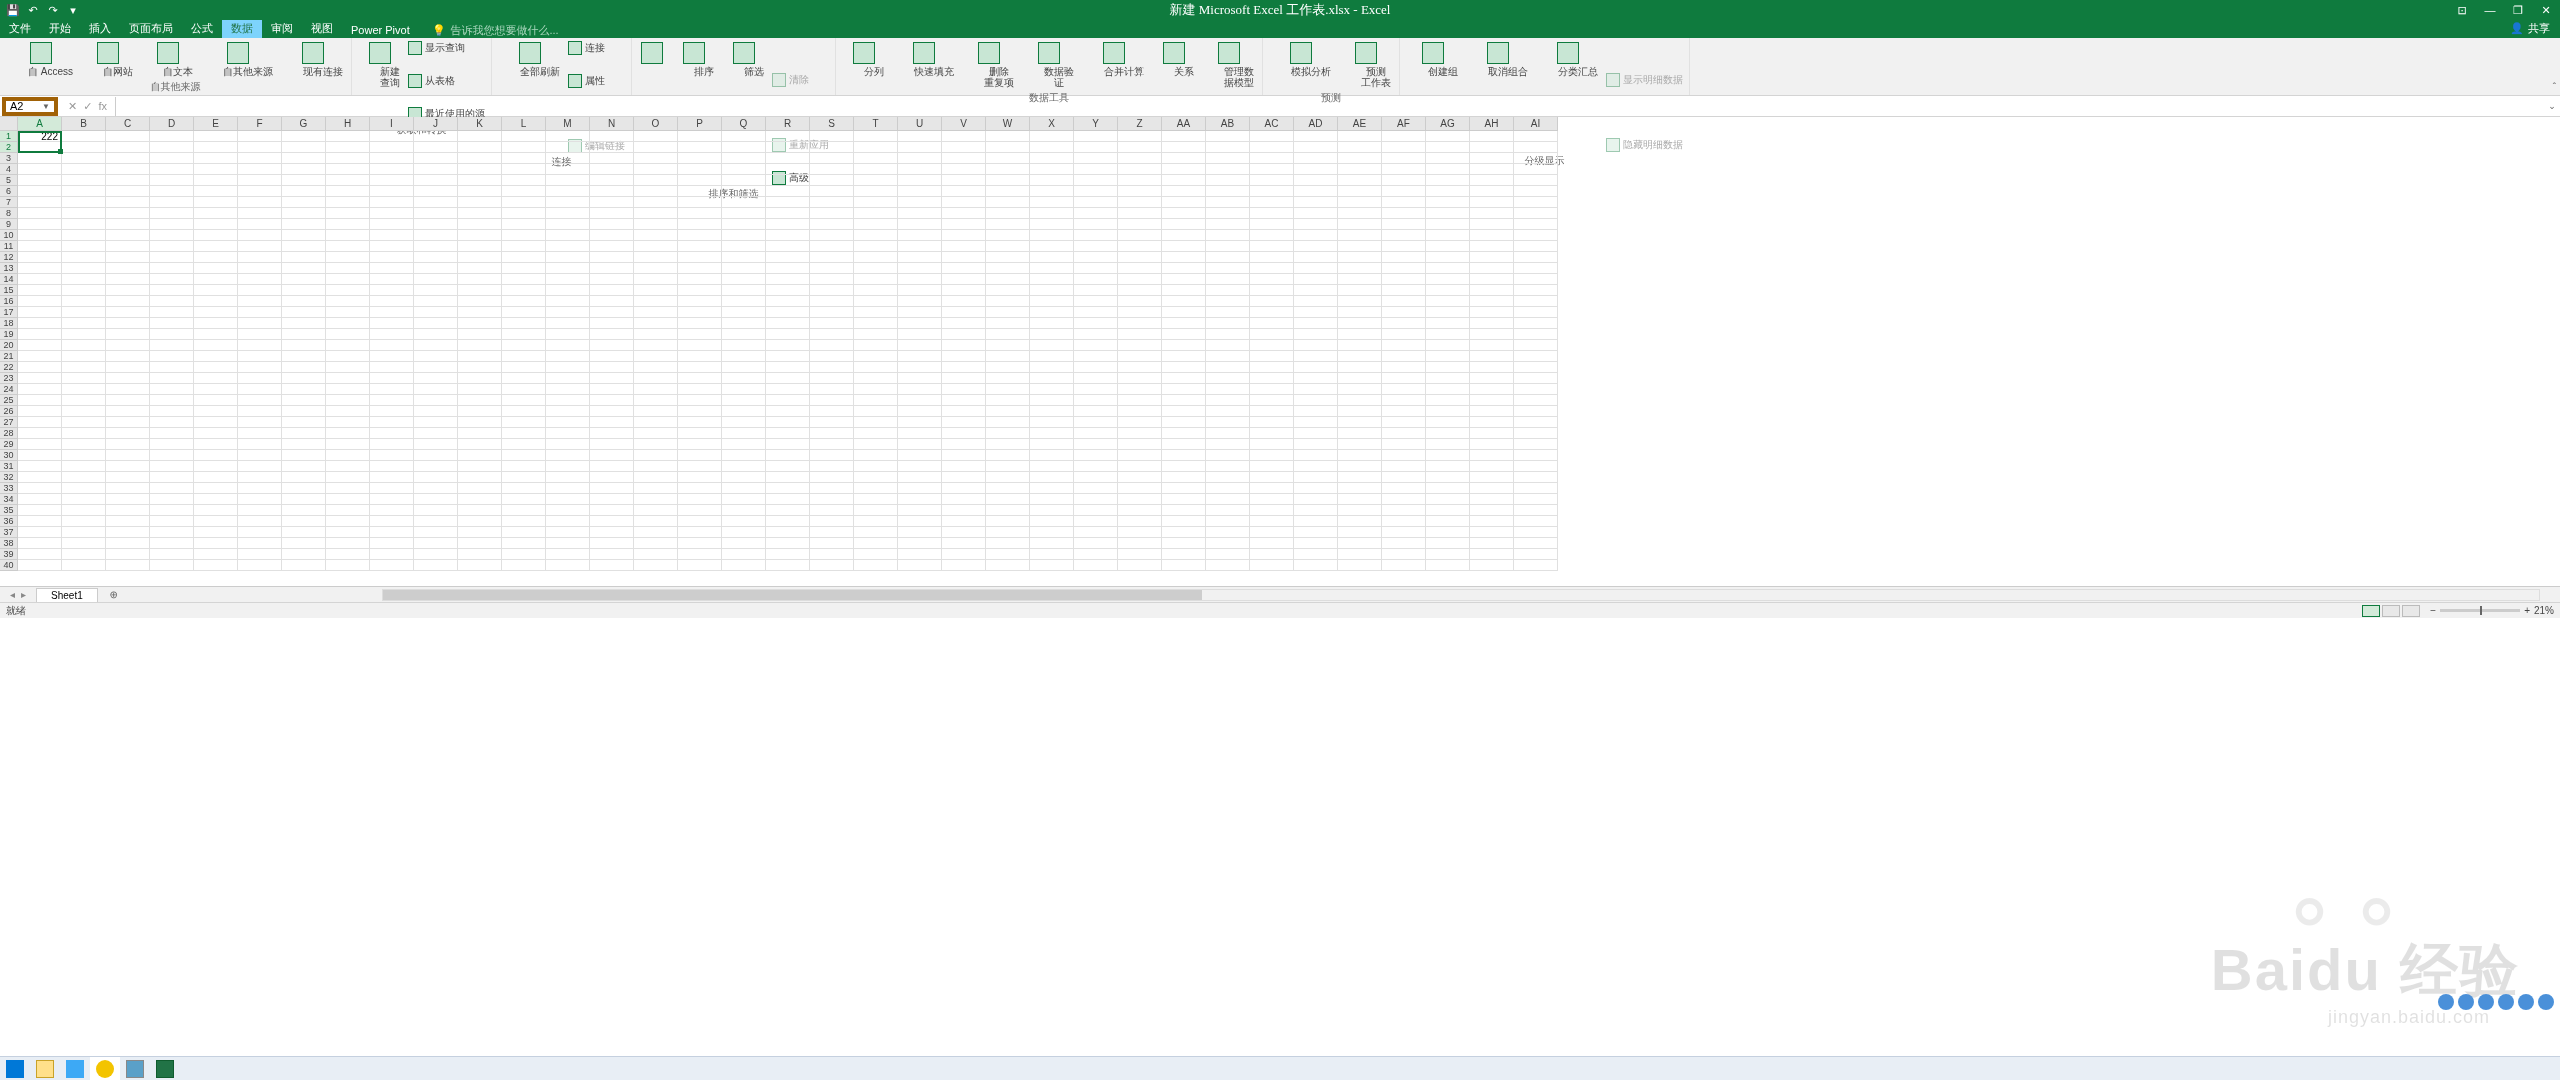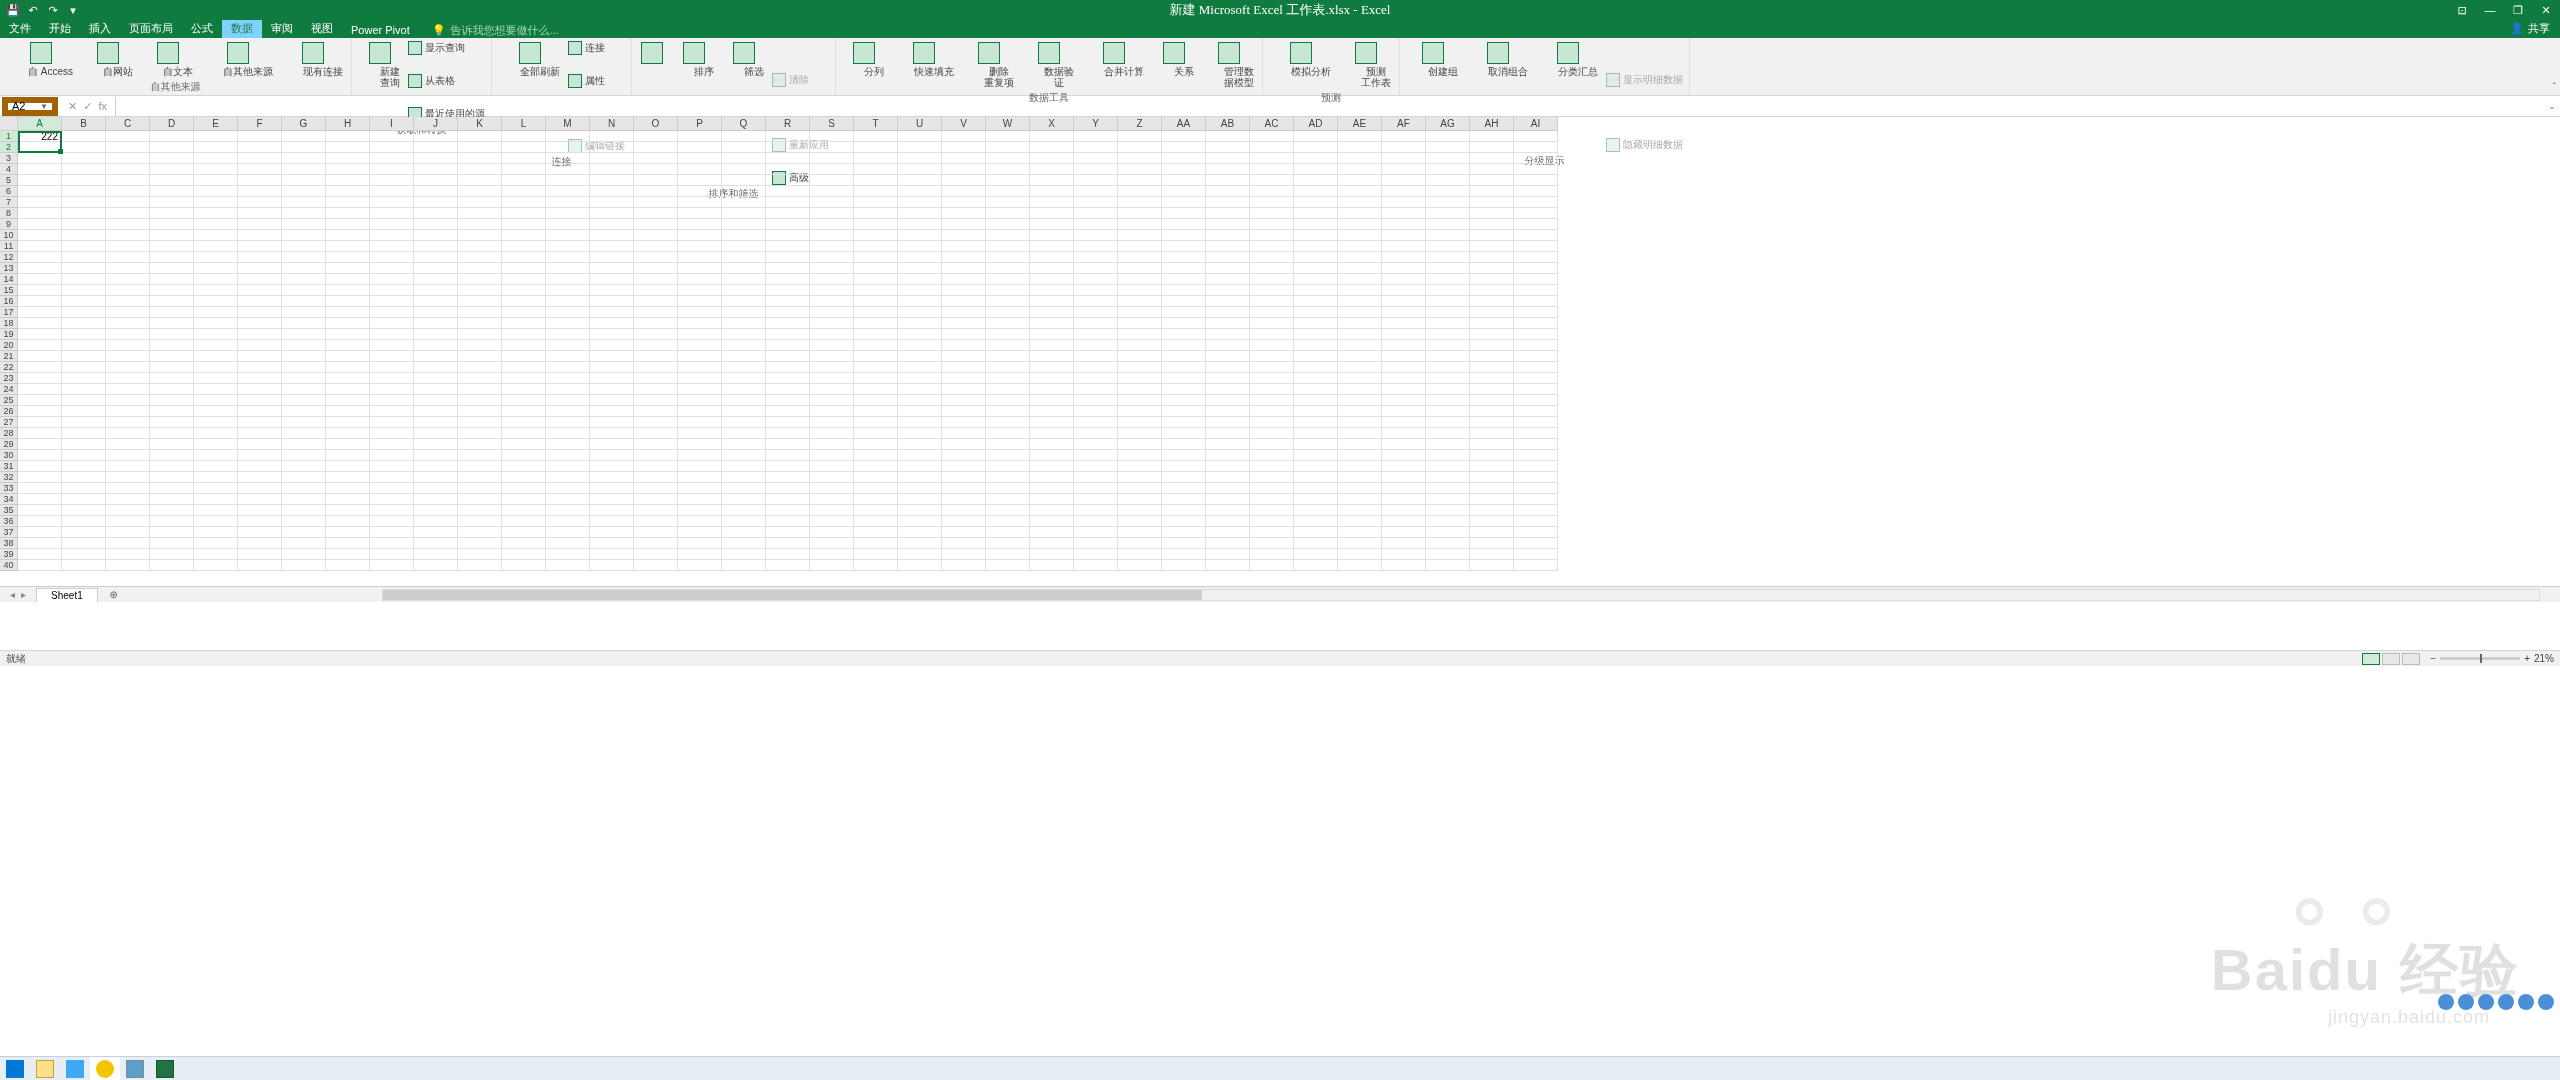--- a/index.html
+++ b/index.html
@@ -30,21 +30,21 @@
 .rb-btn-lg .lbl { font-size: 10px; color: #444; text-align: center; line-height: 11px; white-space: pre; margin-left: 20px; }
 .rb-btn-sm { display: flex; align-items: center; gap: 3px; font-size: 10px; color: #444; padding: 1px 2px; }
 .rb-btn-sm .icon { width: 14px; height: 14px; background: #c8e6d4; border: 1px solid #0f7b3e; }
 .rb-col { display: flex; flex-direction: column; gap: 17px; }
 .rb-btn-sm.disabled { color: #aaa; margin-top: 32px; }
 .rb-btn-sm.disabled .icon { opacity: 0.4; }
 .ribbon-collapse { position: absolute; right: 4px; bottom: 2px; font-size: 10px; color: #666; }
 
 
 .fx-bar { height: 21px; border-bottom: 1px solid #d4d4d4; display: flex; align-items: center; background: #fff; }
-.name-box { width: 56px; height: 19px; border: 6px solid #a16207; margin: 0 2px; font-size: 11px; padding: 0 4px; display: flex; align-items: center; justify-content: space-between; }
+.name-box { width: 56px; height: 19px; border: 4px solid #a16207; margin: 0 2px; font-size: 11px; padding: 0 4px; display: flex; align-items: center; justify-content: space-between; }
 .name-box .arrow { font-size: 8px; color: #666; }
 .fx-btns { display: flex; gap: 6px; padding: 0 8px; color: #999; font-size: 11px; }
 .fx-input { flex: 1; height: 19px; border-left: 1px solid #ccc; padding: 0 6px; font-size: 11px; }
 .fx-expand { width: 16px; text-align: center; color: #666; font-size: 9px; }
 
 
 .grid-area { position: relative; height: 469px; overflow: hidden; }
 .corner { position: absolute; left: 0; top: 0; width: 18px; height: 14px; background: #e6e6e6; border-right: 1px solid #ccc; border-bottom: 1px solid #ccc; }
 .col-headers { position: absolute; left: 18px; top: 0; height: 14px; display: flex; background: #e6e6e6; border-bottom: 1px solid #ccc; }
 .col-h { width: 44px; border-right: 1px solid #ccc; text-align: center; font-size: 10px; color: #444; line-height: 14px; }
@@ -61,21 +61,21 @@
 
 .sheet-bar { height: 16px; background: #f1f1f1; border-top: 1px solid #ccc; display: flex; align-items: center; font-size: 10px; }
 .sheet-nav { padding: 0 10px; color: #888; display: flex; gap: 6px; }
 .sheet-tab { background: #fff; border: 1px solid #ccc; border-bottom: none; padding: 1px 14px; font-size: 10px; }
 .sheet-add { width: 16px; text-align: center; color: #666; margin-left: 8px; }
 .hscroll { flex: 1; margin: 0 20px 0 260px; height: 12px; display: flex; align-items: center; }
 .hscroll-track { flex: 1; height: 12px; background: #f1f1f1; border: 1px solid #ddd; position: relative; }
 .hscroll-thumb { position: absolute; left: 0; width: 38%; height: 100%; background: #cdcdcd; }
 
 
-.status-bar { height: 16px; background: #f1f1f1; border-top: 1px solid #d4d4d4; display: flex; align-items: center; font-size: 10px; color: #444; padding: 0 6px; margin-top: 48px; }
+.status-bar { height: 16px; background: #f1f1f1; border-top: 1px solid #d4d4d4; display: flex; align-items: center; font-size: 10px; color: #444; padding: 0 6px; }
 .status-left { flex: 1; }
 .view-btns { display: flex; gap: 2px; }
 .view-btn { width: 18px; height: 12px; border: 1px solid #bbb; background: #e8e8e8; }
 .view-btn.active { background: #d3ead9; border-color: #0f7b3e; }
 .zoom { display: flex; align-items: center; gap: 4px; margin-left: 10px; }
 .zoom-slider { width: 80px; height: 3px; background: #ccc; position: relative; }
 .zoom-slider::after { content: ''; position: absolute; left: 50%; top: -3px; width: 2px; height: 9px; background: #666; }
 
 
 .taskbar { position: absolute; bottom: 0; left: 0; right: 0; height: 24px; background: #e8eef5; border-top: 1px solid #c5d0df; display: flex; align-items: center; }

